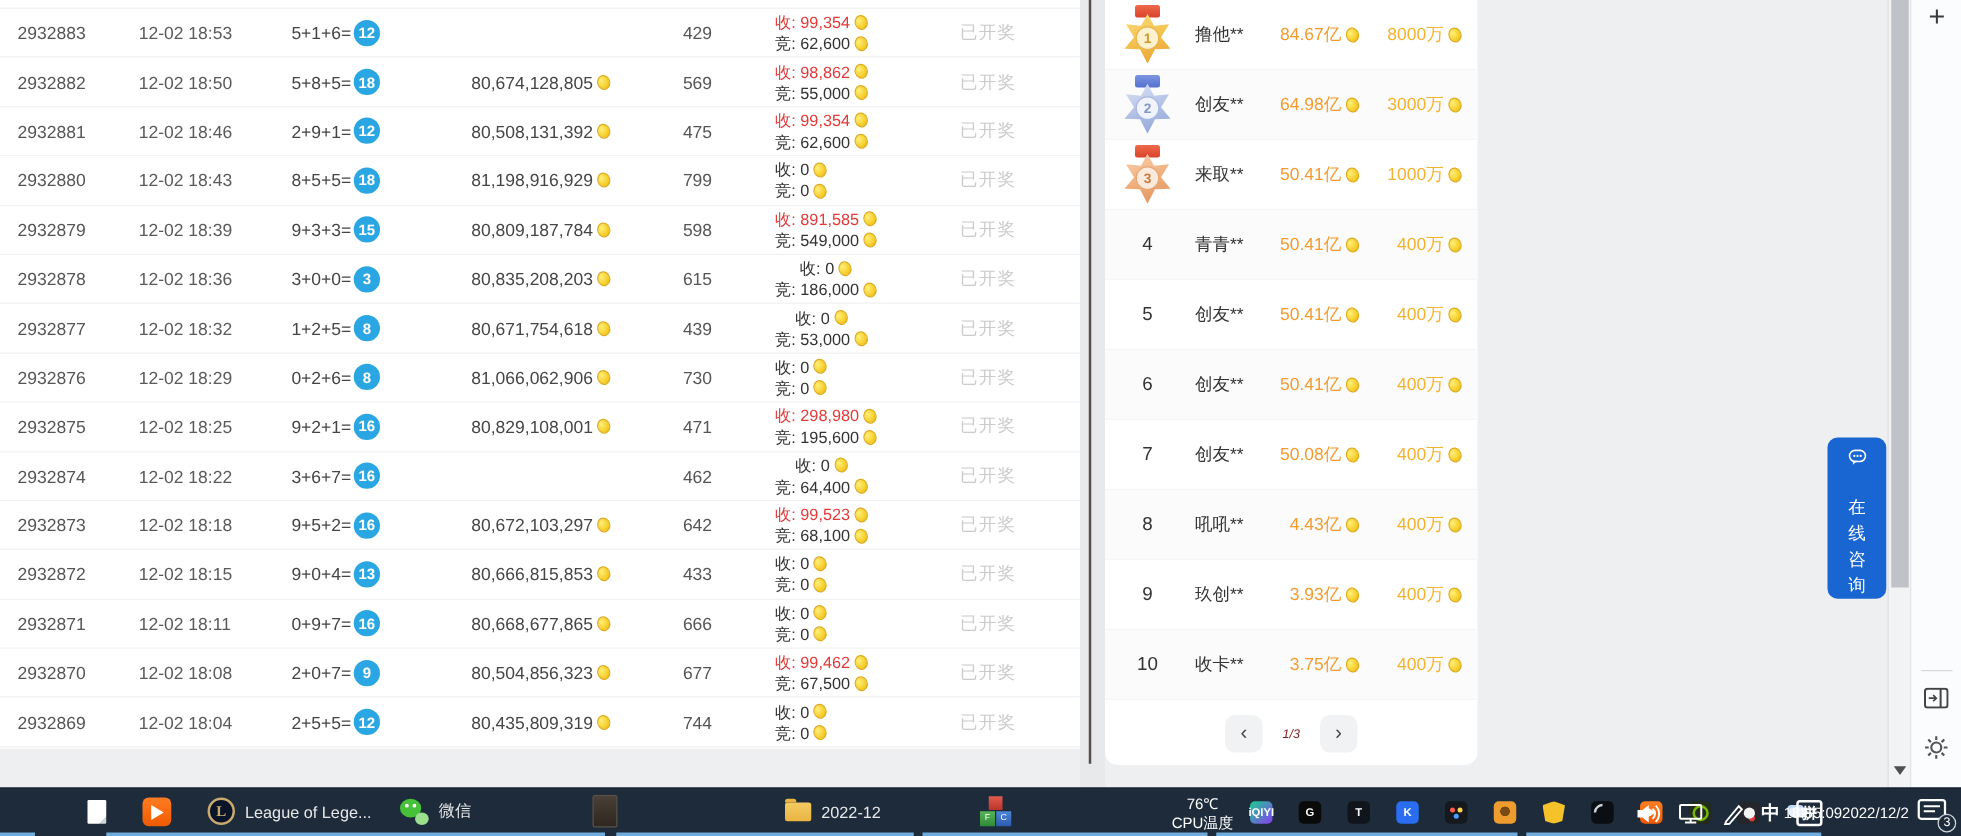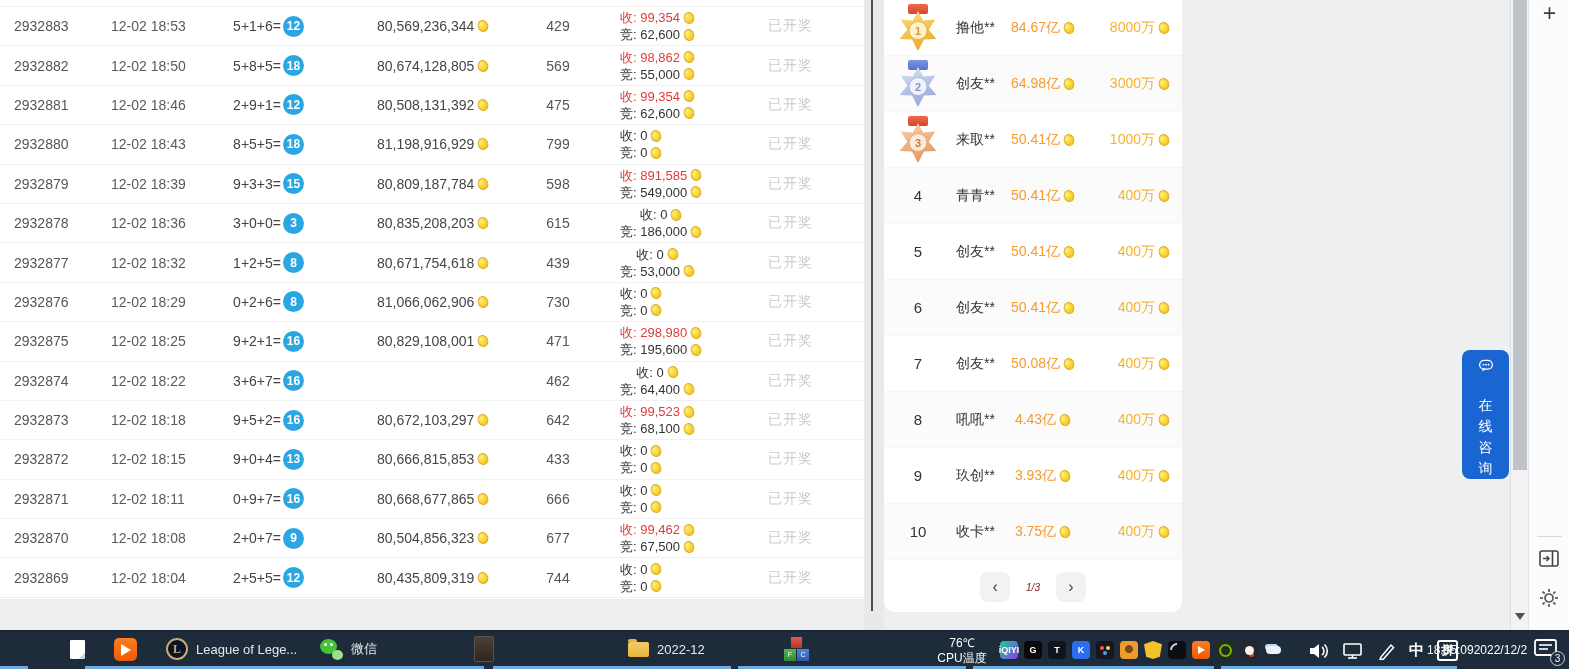--- a/index.html
+++ b/index.html
@@ -46,21 +46,21 @@
   .medal.gold   .ribbon { background:linear-gradient(#ef6a4a,#d9422c); }
   .medal.gold   .star   { background:linear-gradient(160deg,#fadf7f,#f3bd4a 55%,#e79d33); }
   .medal.gold   .num    { background:#fdf2cd; color:#cf9a2e; border:1px solid #e7b54e; }
   .medal.silver .ribbon { background:linear-gradient(#7b96e0,#5571cf); }
   .medal.silver .star   { background:linear-gradient(160deg,#dfe6f7,#aebde4 55%,#8ea3d6); }
   .medal.silver .num    { background:#f0f3fb; color:#8697c7; border:1px solid #a9b8e0; }
   .medal.bronze .ribbon { background:linear-gradient(#ef6a4a,#d9422c); }
   .medal.bronze .star   { background:linear-gradient(160deg,#f8d3b3,#efac78 55%,#e08d58); }
   .medal.bronze .num    { background:#fbeadb; color:#ca7c43; border:1px solid #e3a878; }
   .b-name { flex:1; margin-left:12px; font-size:14px; color:#333; }
-  .b-val1 { width:90px; text-align:right; font-size:14px; color:#f59b2d; display:flex; justify-content:center; align-items:center; }
+  .b-val1 { width:90px; text-align:right; font-size:14px; color:#f59b2d; display:flex; justify-content:flex-end; align-items:center; }
   .b-val2 { width:82px; text-align:right; font-size:14px; color:#f3b32f; display:flex; justify-content:flex-end; align-items:center; }
   .pager { display:flex; align-items:center; justify-content:center; gap:16px; height:54px; }
   .pg-btn { width:30px; height:30px; border-radius:8px; background:#f1f2f4; display:flex; align-items:center; justify-content:center;
             font-size:16px; color:#444; cursor:pointer; }
   .pg-cur { font-size:10px; color:#7f1d1d;font-style:italic; }
 
   
   .chat-btn { position:absolute; left:1462px; top:350px; width:47px; height:129px; background:#1966d2; border-radius:8px;
               display:flex; flex-direction:column; align-items:center; padding-top:9px; cursor:pointer; }
   .chat-txt { margin-top:22px; width:16px; font-size:14px; line-height:21px; color:#fff; text-align:center; }
@@ -94,21 +94,21 @@
   .ic-folder { position:relative; width:21px; height:15px; background:linear-gradient(#f3cb63,#e9b441); border-radius:2px; }
   .ic-folder::before { content:""; position:absolute; top:-3px; left:0; width:9px; height:3px; background:#e9b441; border-radius:2px 2px 0 0; }
   .ic-blocks { position:relative; width:25px; height:25px; }
   .ic-blocks i { position:absolute; font-style:normal; font-size:7px; color:#fff; display:flex; align-items:center; justify-content:center; }
   .bk-r { left:7px; top:0; width:11px; height:11px; background:linear-gradient(#e45a4e,#b93429); }
   .bk-g { left:0; top:12px; width:12px; height:12px; background:linear-gradient(#57b554,#2e8a38); }
   .bk-b { left:13px; top:12px; width:12px; height:12px; background:linear-gradient(#4f86d8,#2a5cb0); }
 
   .cpu-temp { position:absolute; left:930px; top:0; width:64px; height:39px; color:#fff; font-size:12px; text-align:center;
               display:flex; flex-direction:column; justify-content:center; line-height:15px; cursor:default; }
-  .tray { position:absolute; left:1000px; top:10px; display:flex; gap:6px; }
+  .tray { position:absolute; left:1000px; top:10px; display:flex; gap:21px; }
   .tray .ti { width:18px; height:18px; border-radius:4px; display:flex; align-items:center; justify-content:center;
               font-size:9px; font-weight:bold; color:#fff; cursor:pointer; position:relative; }
   .ti-iqiyi { background:linear-gradient(135deg,#18cf8f,#8a3df2); font-size:5px; }
   .ti-g { background:#0a0a0a; border-radius:50%; font-size:11px; }
   .ti-tim { background:#10151c; color:#3d9bff; font-size:11px; }
   .ti-k { background:#2a6df0; border-radius:50%; font-size:10px; }
   .ti-rings { background:#15181d; }
   .ti-rings::before { content:""; width:4px; height:4px; border-radius:50%; background:#ff5b52; box-shadow:6px 0 0 #ffd24d, 3px 5px 0 #4da0ff; margin:-5px 0 0 -6px; }
   .ti-og { background:radial-gradient(circle at 50% 45%, #7a4a12 28%, #ef9c2e 30%); border-radius:50%; }
   .ti-huo { background:#f5c22a; clip-path:polygon(50% 0,100% 18%,88% 88%,50% 100%,12% 88%,0 18%); }
@@ -142,24 +142,20 @@
   <div class="table-panel">
     <div class="row-sliver"></div>
     <div>
 
         <div class="t-row">
           <div class="cell c-id">2932883</div>
           <div class="cell c-time">12-02 18:53</div>
           <div class="cell c-formula">
             <span>5+1+6=</span>
             <span class="sum-badge">12</span>
-          </div>
-          <div class="cell c-amount">
-            <span>80,569,236,344</span>
-            <span class="coin"></span>
           </div>
           <div class="cell c-count">429</div>
           <div class="cell c-sj">
             <span class="sj-line hot">
               <span>收:</span>&nbsp;<span>99,354</span>
               <span class="coin"></span>
             </span>
             <span class="sj-line">
               <span>竞:</span>&nbsp;<span>62,600</span>
               <span class="coin"></span>

